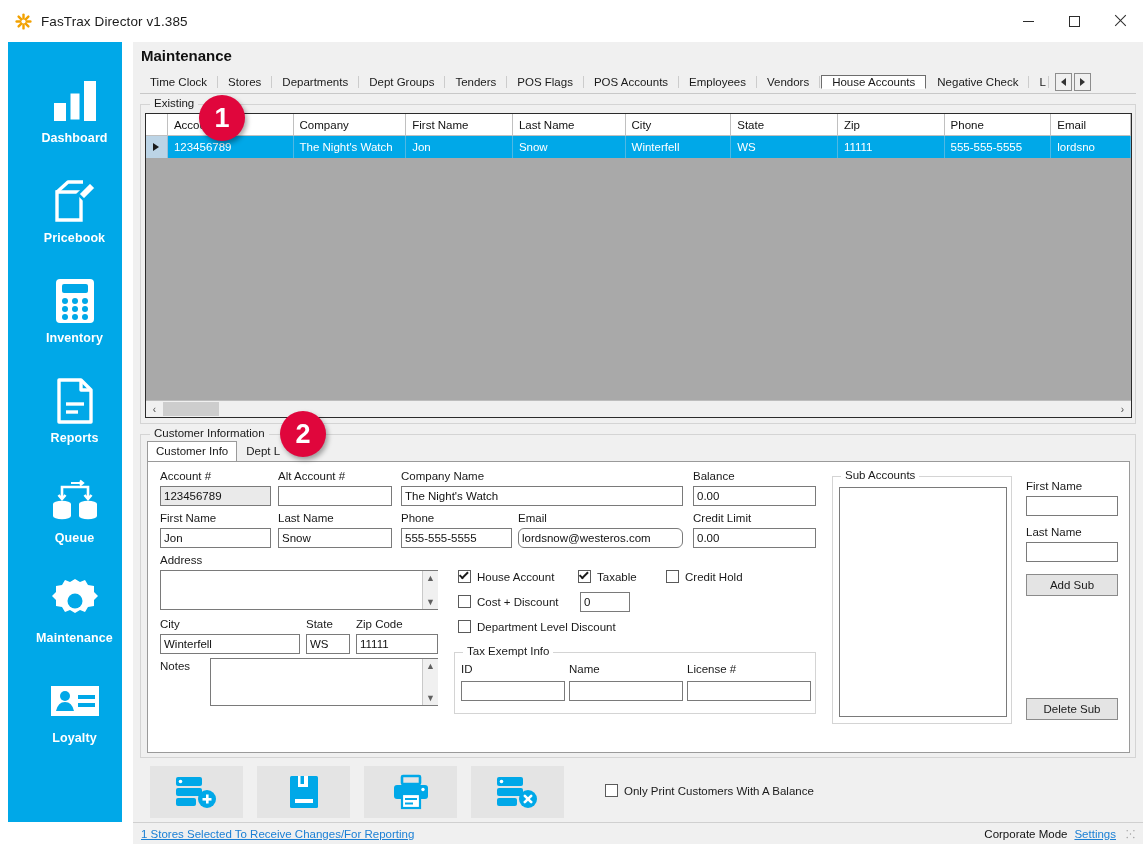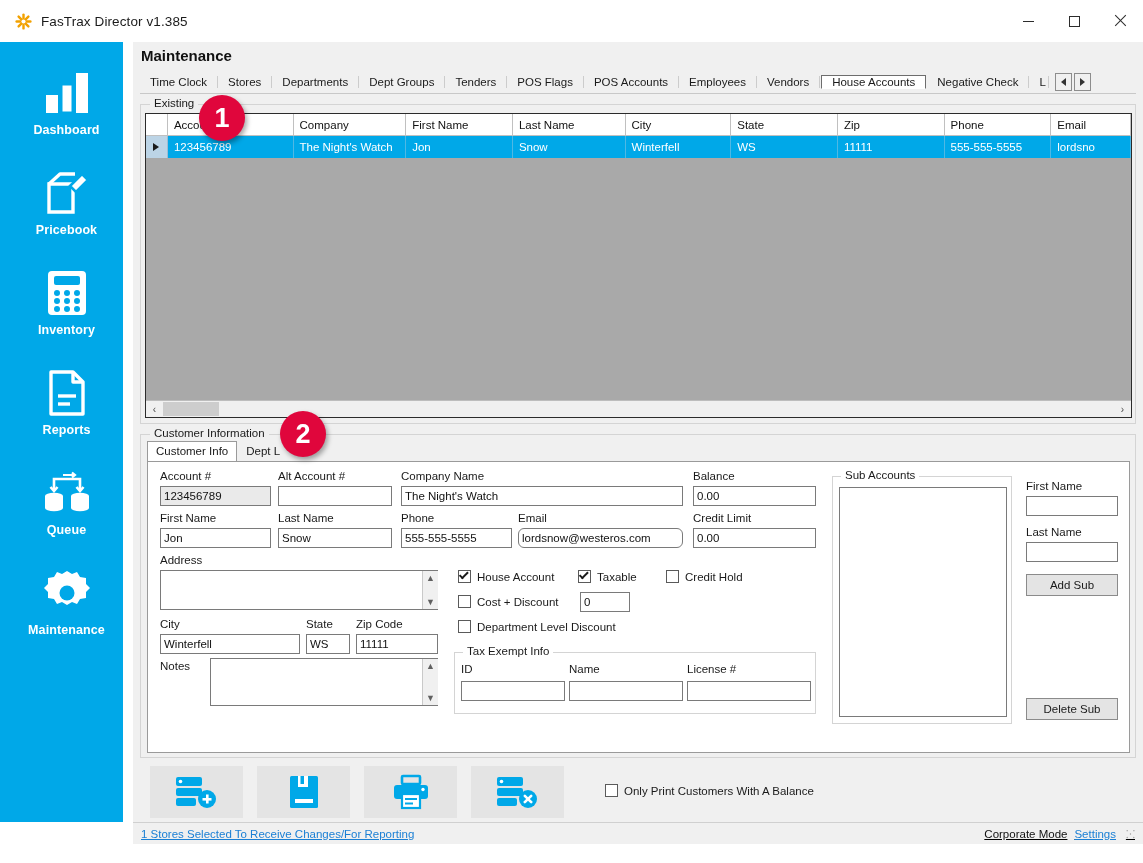--- a/index.html
+++ b/index.html
@@ -48,24 +48,24 @@
   .glyph-close { position: relative; width: 12px; height: 12px; }
   .glyph-close::before, .glyph-close::after {
     content: ""; position: absolute; left: -1px; top: 5px;
     width: 15px; height: 1px; background: #2c2c2c;
   }
   .glyph-close::before { transform: rotate(45deg); }
   .glyph-close::after  { transform: rotate(-45deg); }
 
   
   .sidebar {
-    position: absolute; left: 0; top: 42px;
-    width: 123px; height: 780px;
+    position: absolute; left: 8px; top: 42px;
+    width: 114px; height: 780px;
     background: #00a8e8;
-    padding-top: 10px;
+    padding-top: 18px;
   }
   .side-item {
     width: 133px; height: 100px;
     display: flex; flex-direction: column;
     align-items: center; justify-content: center;
     cursor: pointer;
   }
   .side-icon {
     height: 50px; display: flex;
     align-items: center; justify-content: center;
@@ -294,21 +294,21 @@
     display: flex; align-items: center; justify-content: center;
     cursor: pointer;
   }
 
   
   .statusbar {
     position: absolute; left: 133px; top: 822px;
     width: 1010px; height: 22px;
     background: #f0f0f0;
     border-top: 1px solid #d0d0d0;
-    display: flex; align-items: center; text-decoration: underline;
+    display: flex; align-items: center;
   }
   .status-link {
     margin-left: 8px; font-size: 11.5px;
     color: #1a7fd4; text-decoration: underline; cursor: pointer;
   }
   .status-right {
     margin-left: auto; display: flex; align-items: center;
     margin-right: 8px; gap: 7px;
   }
   .status-mode { font-size: 11.5px; color: #111; }
@@ -452,20 +452,32 @@
     <div class="side-item">
       <div class="side-icon">
         <svg width="48" height="48" viewBox="0 0 48 48">
           <path fill="#fff" d="M24 2 l5 3 5-2 3 5 6 1 0 6 4 4 -4 4 0 6 -6 1 -3 5 -5-2 -5 3 -5-3 -5 2 -3-5 -6-1 0-6 -4-4 4-4 0-6 6-1 3-5 5 2z"></path>
           <circle cx="24" cy="24" r="7.5" fill="#00a8e8"></circle>
         </svg>
       </div>
       <div class="side-label">Maintenance</div>
     </div>
 
+    <div class="side-item">
+      <div class="side-icon">
+        <svg width="52" height="36" viewBox="0 0 52 36">
+          <rect x="2" y="3" width="48" height="30" fill="#fff"></rect>
+          <circle cx="16" cy="13" r="5" fill="#00a8e8"></circle>
+          <path d="M7 28 q2-9 9-9 q7 0 9 9 z" fill="#00a8e8"></path>
+          <rect x="29" y="12" width="17" height="4" fill="#00a8e8"></rect>
+          <rect x="29" y="20" width="17" height="4" fill="#00a8e8"></rect>
+        </svg>
+      </div>
+      <div class="side-label">Loyalty</div>
+    </div>
   </div>
   <div class="bottom-strip"></div>
 
   <div class="content">
 
     <div class="page-title">Maintenance</div>
 
     <div class="tabstrip">
       <div class="tab">Time Clock</div>
       <div class="tab">Stores</div>

